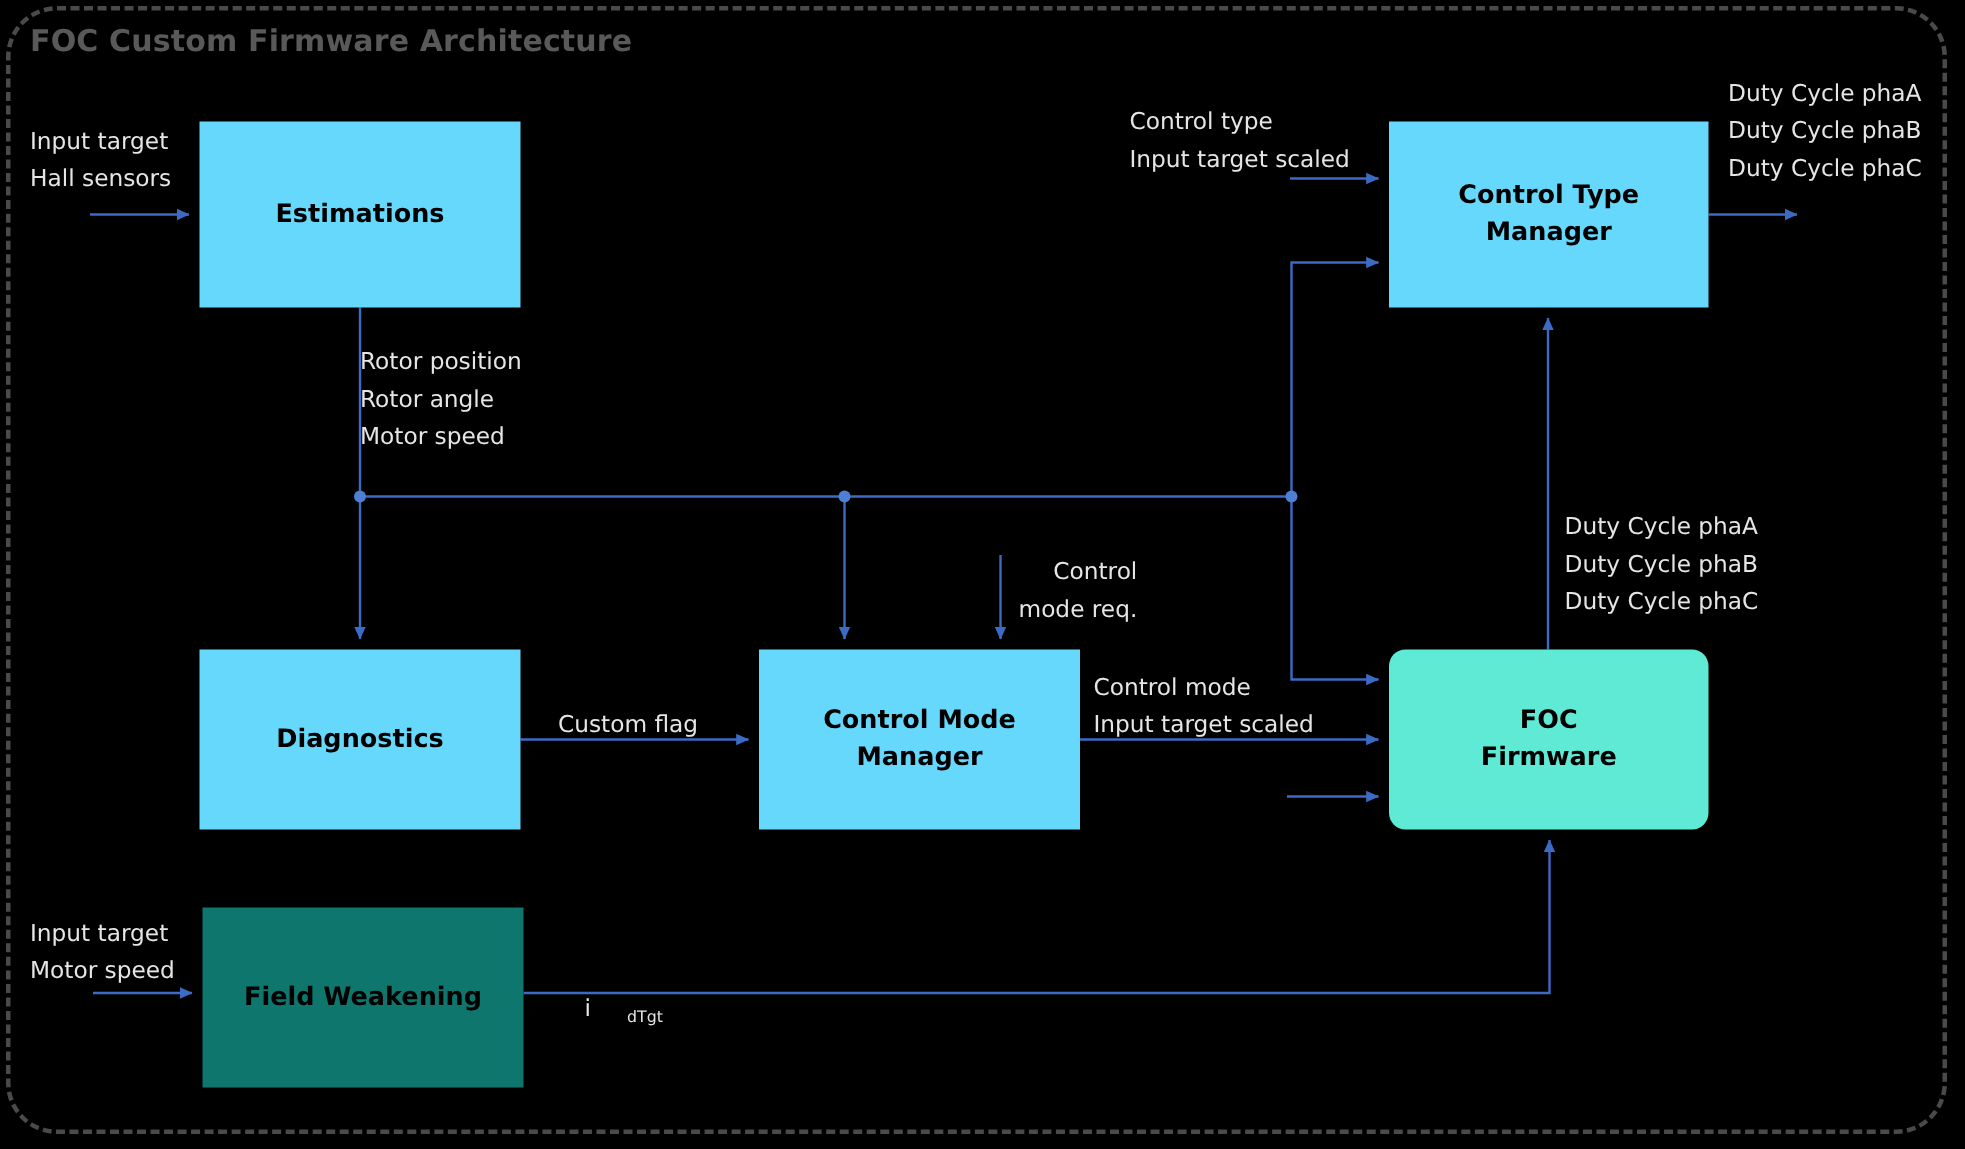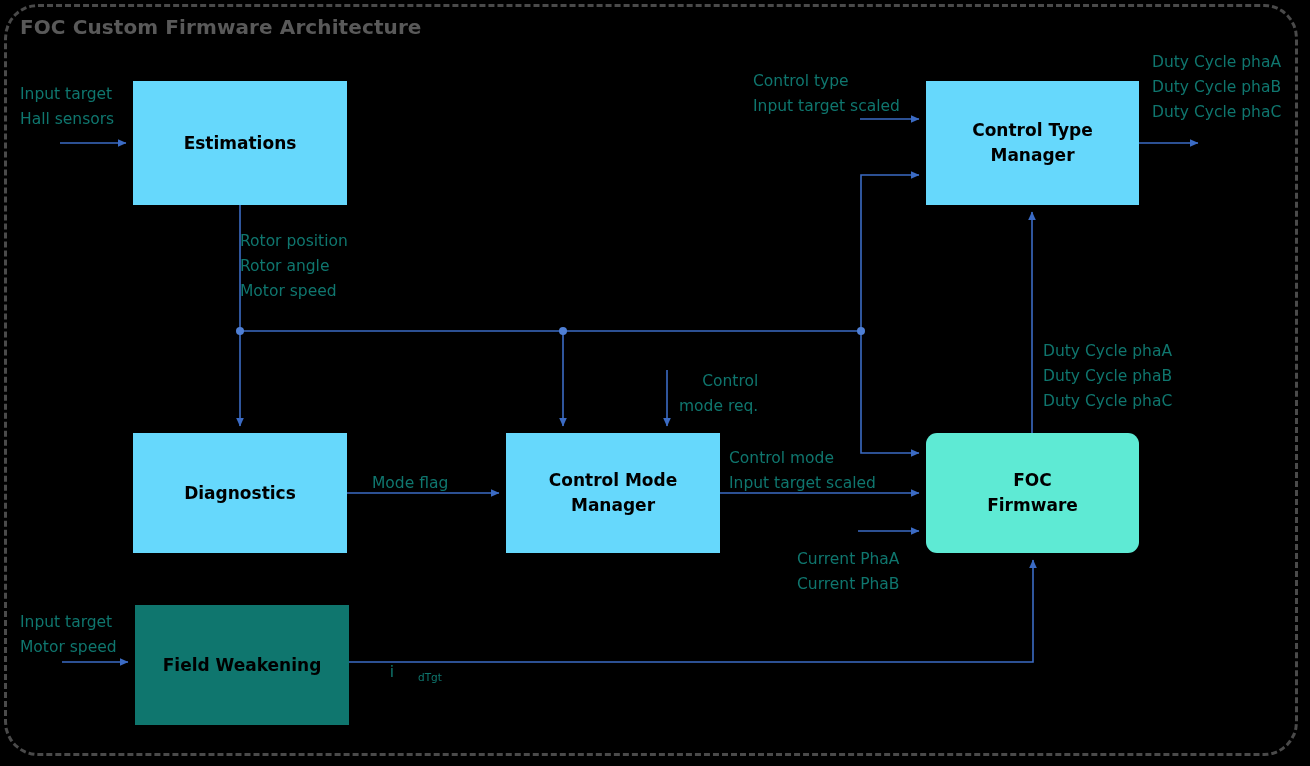--- a/index.html
+++ b/index.html
@@ -43,21 +43,21 @@
     align-items: center;
     justify-content: center;
     text-align: center;
     color: #000000;
     font-size: 17px;
     font-weight: bold;
     line-height: 1.45;
   }
   .label {
     position: absolute;
-    color: #0f766e;
+    color: #e5e5e5;
     font-size: 15.5px;
     line-height: 1.62;
     white-space: pre;
   }
   svg.wires {
     position: absolute;
     left: 0;
     top: 0;
     width: 1310px;
     height: 766px;
@@ -164,31 +164,29 @@
   <div class="label" style="left:753px; top:69px;">Control type
 Input target scaled</div>
 
   <div class="label" style="left:1152px; top:50px;">Duty Cycle phaA
 Duty Cycle phaB
 Duty Cycle phaC</div>
 
   <div class="label" style="left:679px; top:369px;text-align:right;">Control
 mode req.</div>
 
-  <div class="label" style="left:372px; top:471px;">Mode flag</div>
+  <div class="label" style="left:372px; top:471px;">Custom flag</div>
 
   <div class="label" style="left:729px; top:446px;">Control mode
 Input target scaled</div>
 
   <div class="label" style="left:1043px; top:339px;">Duty Cycle phaA
 Duty Cycle phaB
 Duty Cycle phaC</div>
 
-  <div class="label" style="left:797px; top:547px;">Current PhaA
-Current PhaB</div>
 
   <div class="label" style="left:20px; top:610px;">Input target
 Motor speed</div>
 
   <div class="label" style="left:370px; top:635px;">
     <span>i</span><span class="sub">dTgt</span>
   </div>
 
 </div>
 

